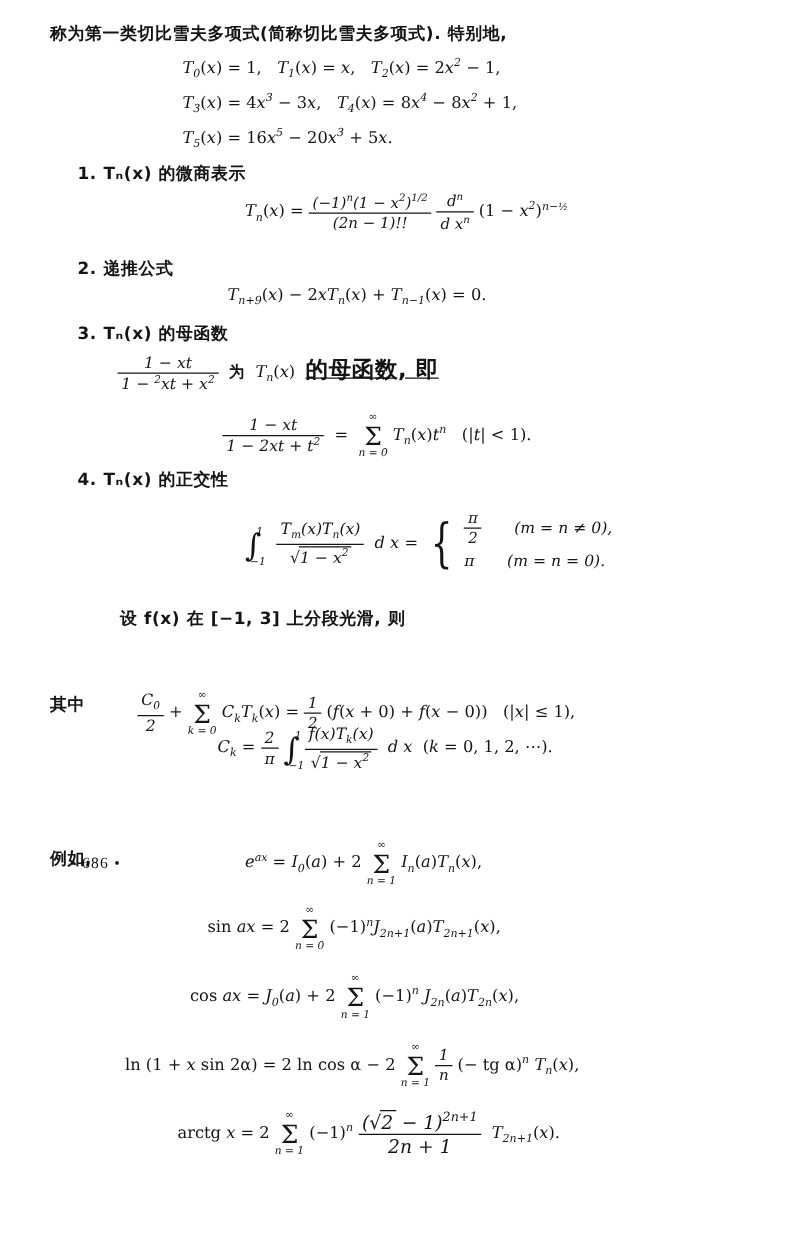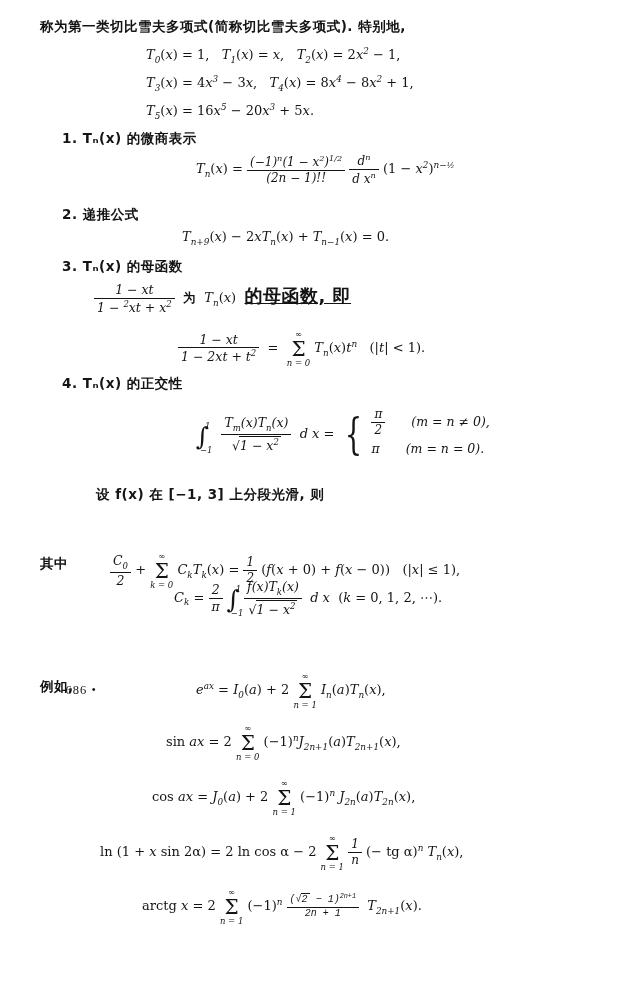--- a/index.html
+++ b/index.html
@@ -284,21 +284,21 @@
     </span>
     (− tg α)<sup>n</sup> <i>T</i><sub>n</sub>(<i>x</i>),
   </div>
 
   <div class="line mathb" style="left:142px; top:888px;">
     arctg <i>x</i> <span class="num">=</span> 2
     <span class="bigop">
       <span class="lim">∞</span><span class="sym">Σ</span><span class="lim"><i>n</i> = 1</span>
     </span>
     (−1)<sup>n</sup>
-    <span class="frac" style="font-size:10px;font-family:Liberation Mono, monospace;">
+    <span class="frac" style="font-size:15px;">
       <span class="top">(<span class="radsym">√</span><span class="sqrt">2</span> − 1)<sup>2n+1</sup></span>
       <span class="bot">2<i>n</i> + 1</span>
     </span>
     &nbsp;<i>T</i><sub>2n+1</sub>(<i>x</i>).
   </div>
 
   <div class="pagenum">• 686 •</div>
 
 </div>
 

